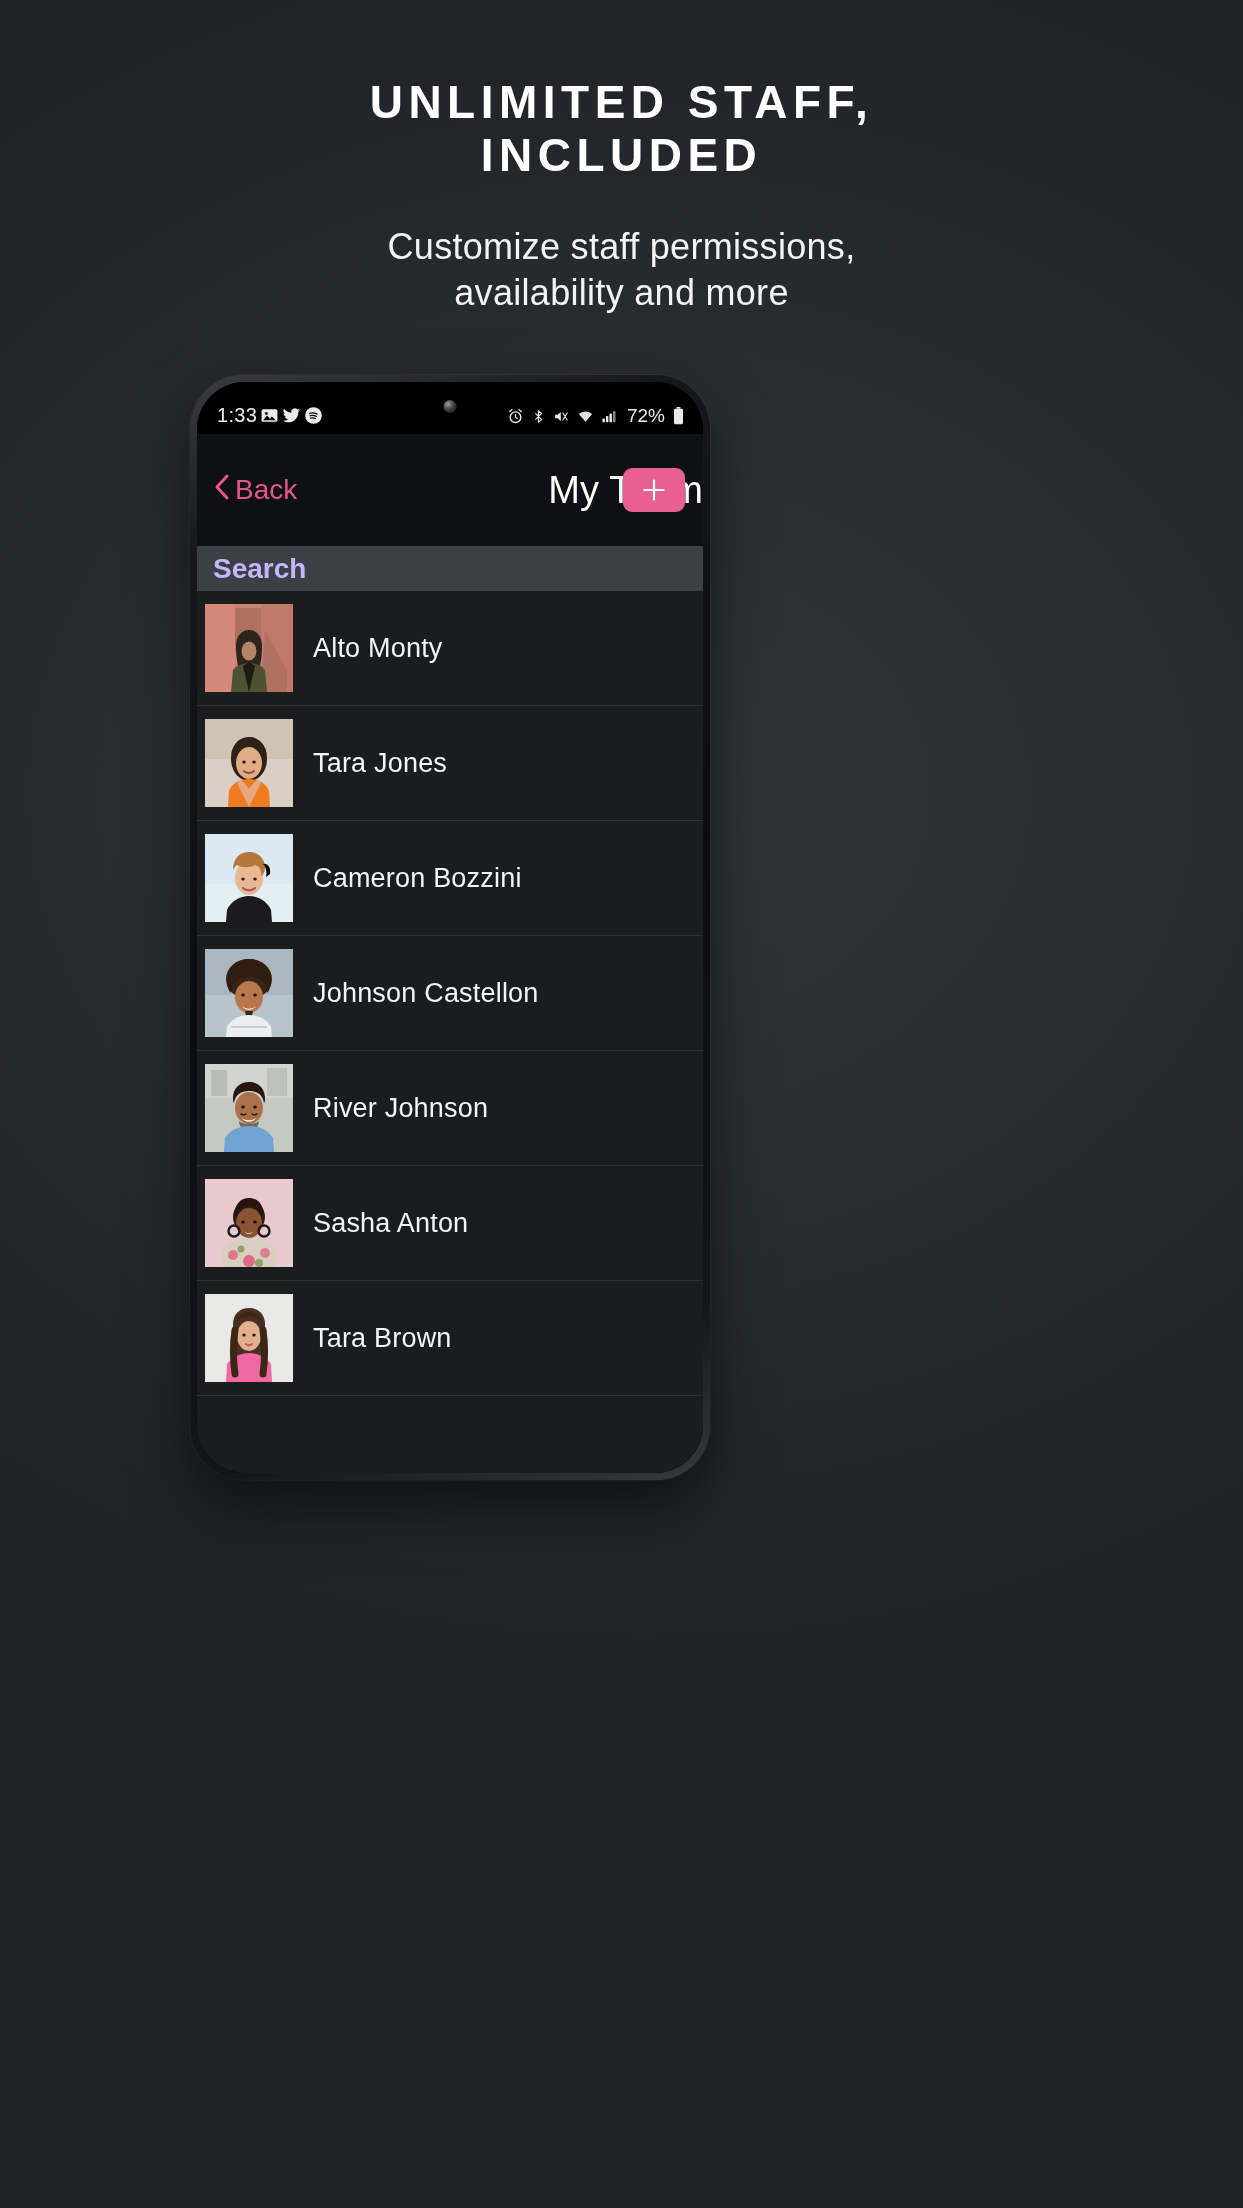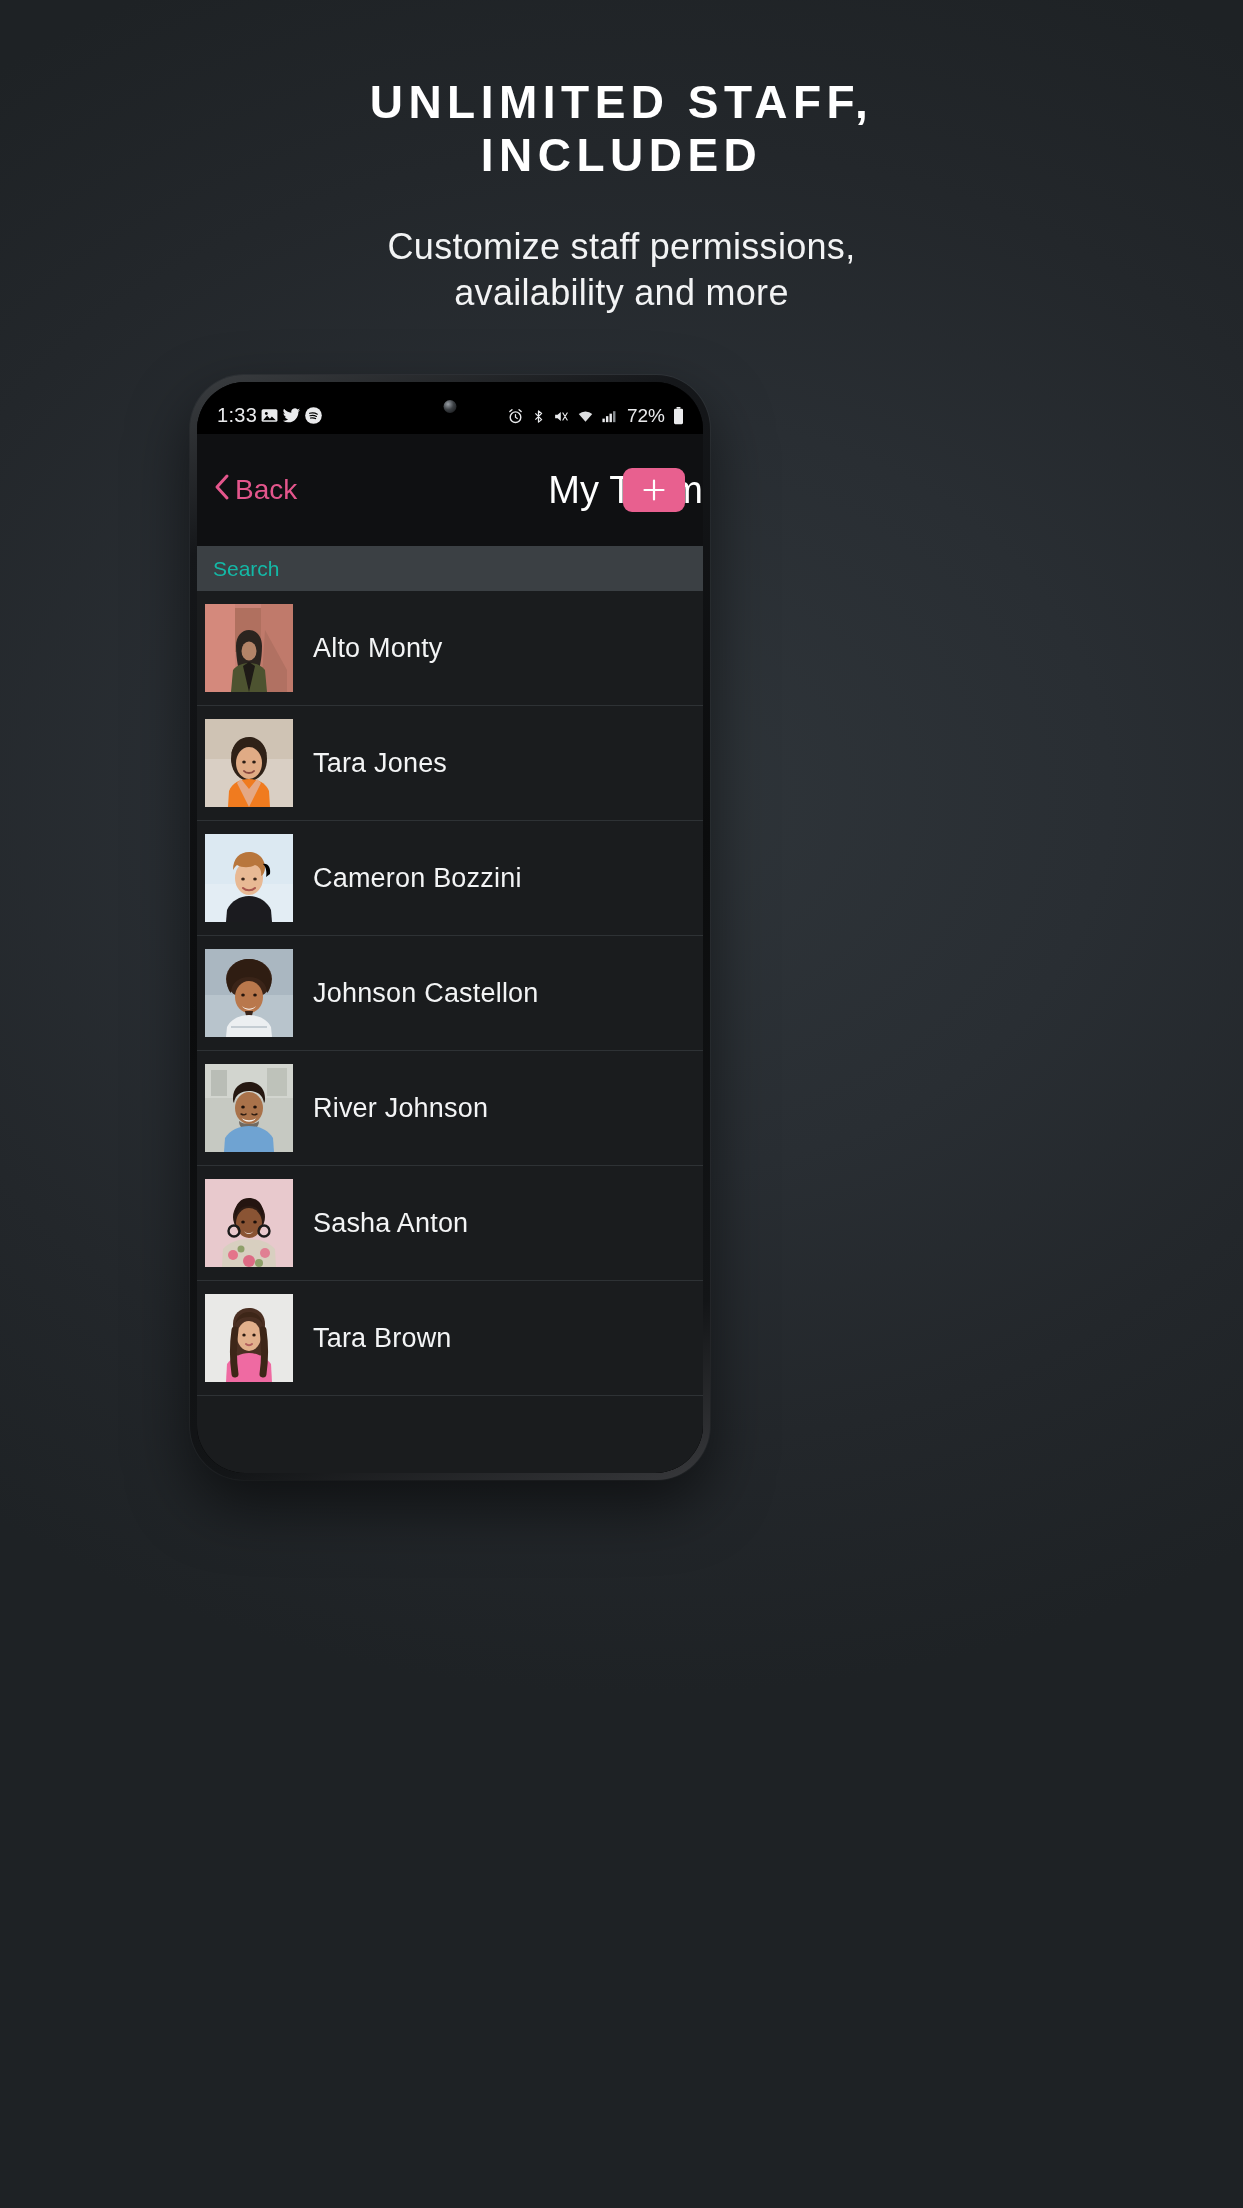--- a/index.html
+++ b/index.html
@@ -134,23 +134,23 @@
   
   .searchbar {
     height:45px;
     background:#3b4044;
     display:flex;
     align-items:center;
     padding:0 16px;
     cursor:text;
   }
   .searchbar span {
-    color:#14b8a6;
-    font-size:21px;
-    font-weight:400;
+    color:#c4b5fd;
+    font-size:28px;
+    font-weight:700;
   }
 
   
   .list {
     background:#1a1c1e;
     height:calc(100% - 52px - 98px - 45px);
     overflow:hidden;
   }
   .row {
     height:115px;

